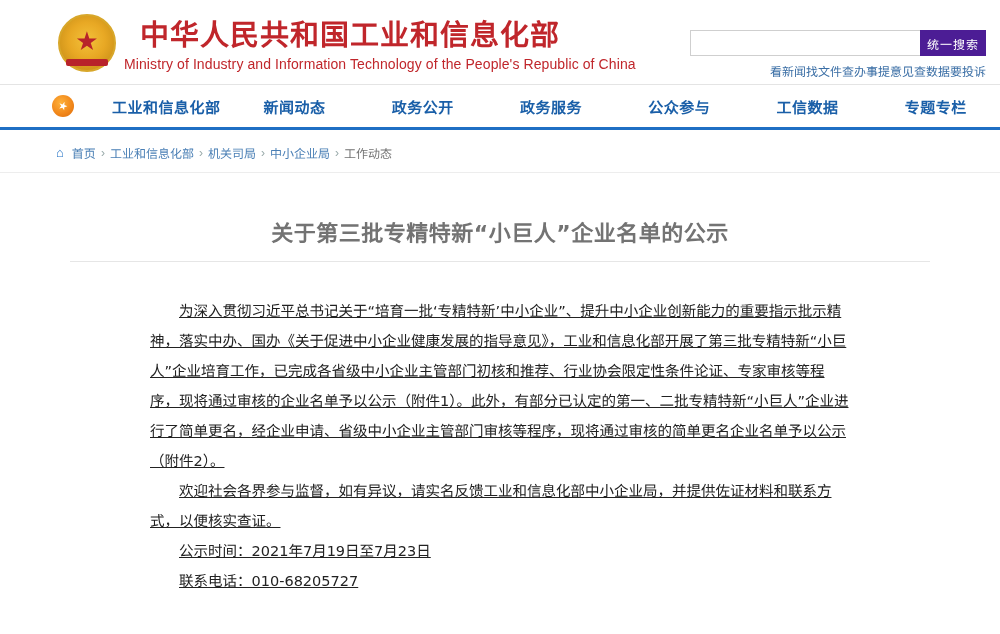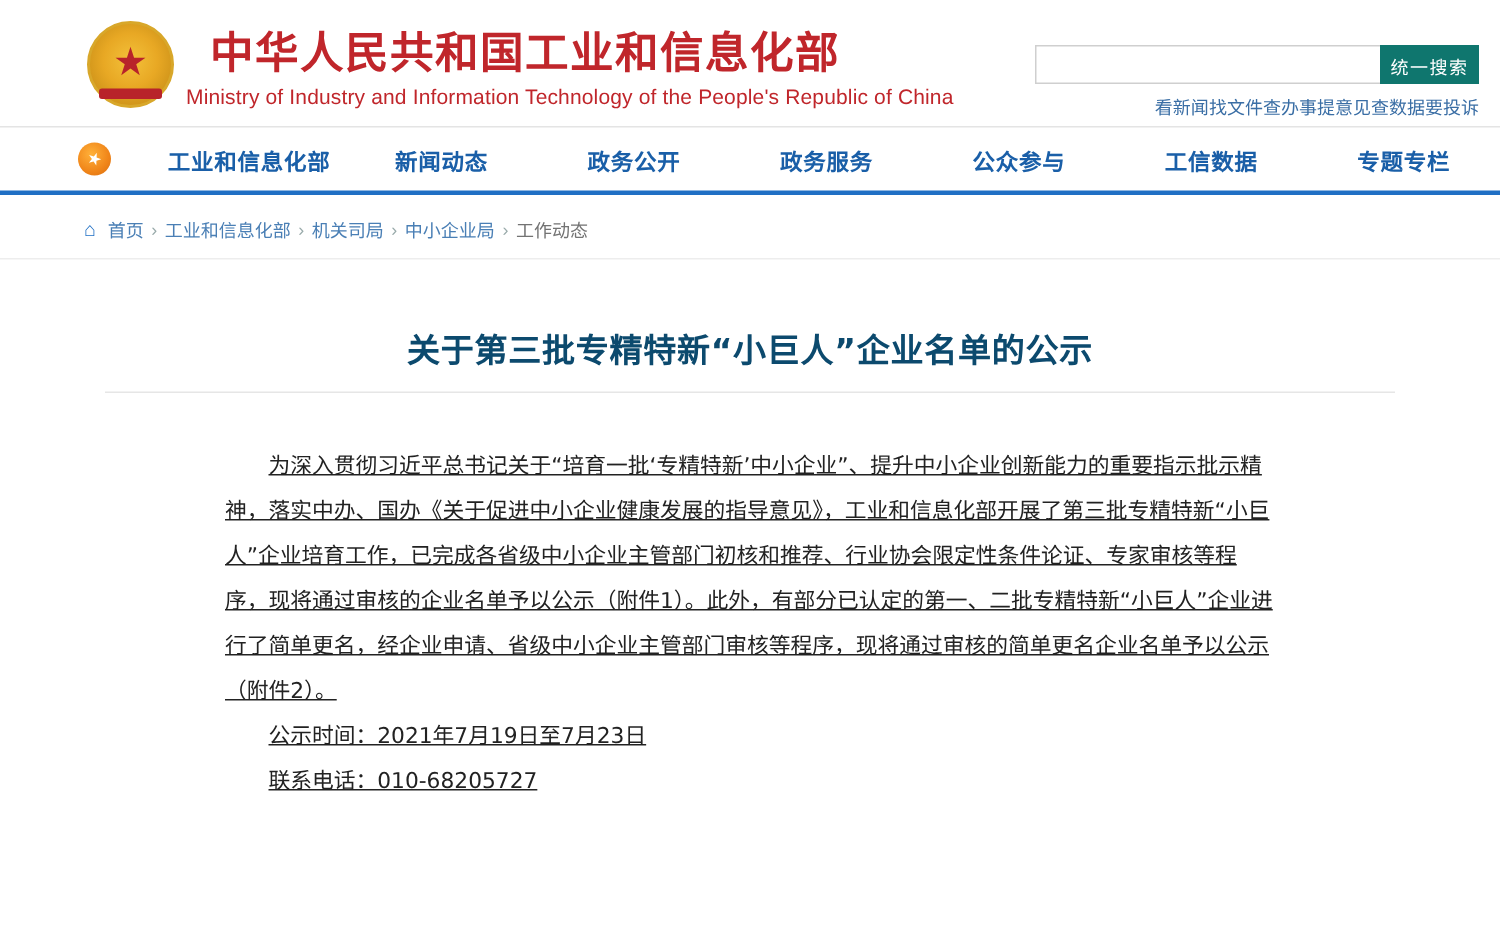--- a/index.html
+++ b/index.html
@@ -68,21 +68,21 @@
   
   .searchwrap {
     position:absolute; right: 14px; top: 30px;
     display:flex; align-items:center;
   }
   .searchbox {
     width: 230px; height: 26px; border: 1px solid #cfcfcf; border-right: none;
     background: #fff; outline: none; font-size: 12px; padding: 0 8px; color:#333;
   }
   .searchbtn {
-    height: 26px; width: 66px; background: #0f766e; color: #fff; border: none;
+    height: 26px; width: 66px; background: #4c1d95; color: #fff; border: none;
     font-size: 12px; cursor: pointer; letter-spacing: 1px;
   }
   .quicklinks {
     position:absolute; right: 14px; top: 62px;
     display:flex; font-size: 12px; color: #3c6fa8;
   }
   .quicklinks a { color: #3a6ea5; text-decoration: none; }
 
   
   .navbar {
@@ -120,21 +120,21 @@
     margin-left: 56px; margin-right: 8px; color:#1f6fc4; font-size: 13px;
     display:inline-block;
   }
   .crumbbar a { color:#4a7fb5; text-decoration:none; }
   .crumbbar .csep { margin: 0 5px; color: #9aa; }
   .crumbbar .cur { color:#737373; }
 
   
   .article { position:absolute; top: 173px; left: 0; width: 1000px; }
   .art-title {
-    text-align:center; font-size: 22px; font-weight: bold; color: #0c4a6e;
+    text-align:center; font-size: 22px; font-weight: bold; color: #737373;
     margin-top: 42px; font-family:"DejaVu Sans","Liberation Sans",sans-serif;
     letter-spacing: .5px;
   }
   .art-meta {
     text-align:center; font-size: 12px; color: #8a8a8a; margin-top: 28px;
   }
   .art-meta span { margin: 0 10px; }
   .art-rule {
     margin: 14px auto 0; width: 860px; height: 1px; background: #e6e6e6;
   }
@@ -218,19 +218,20 @@
   </div>
 
   <div class="article">
     <div class="art-title">关于第三批专精特新“小巨人”企业名单的公示</div>
 
 
     <div class="art-rule"></div>
 
     <div class="art-body">
       <p class="p-indent">为深入贯彻习近平总书记关于“培育一批‘专精特新’中小企业”、提升中小企业创新能力的重要指示批示精神，落实中办、国办《关于促进中小企业健康发展的指导意见》，工业和信息化部开展了第三批专精特新“小巨人”企业培育工作，已完成各省级中小企业主管部门初核和推荐、行业协会限定性条件论证、专家审核等程序，现将通过审核的企业名单予以公示（附件1）。此外，有部分已认定的第一、二批专精特新“小巨人”企业进行了简单更名，经企业申请、省级中小企业主管部门审核等程序，现将通过审核的简单更名企业名单予以公示（附件2）。</p>
+      <p class="p-indent">欢迎社会各界参与监督，如有异议，请实名反馈工业和信息化部中小企业局，并提供佐证材料和联系方式，以便核实查证。</p>
       <p class="p-indent">公示时间：2021年7月19日至7月23日</p>
       <p class="p-indent">联系电话：010-68205727</p>
 
     </div>
   </div>
 
 </div>
 
 </body></html>

